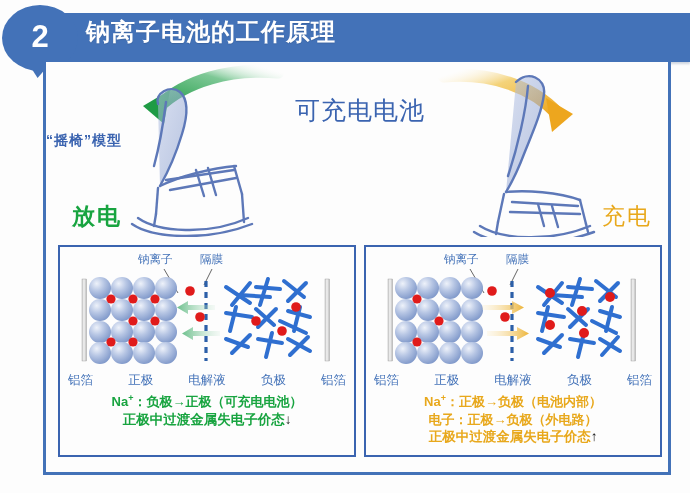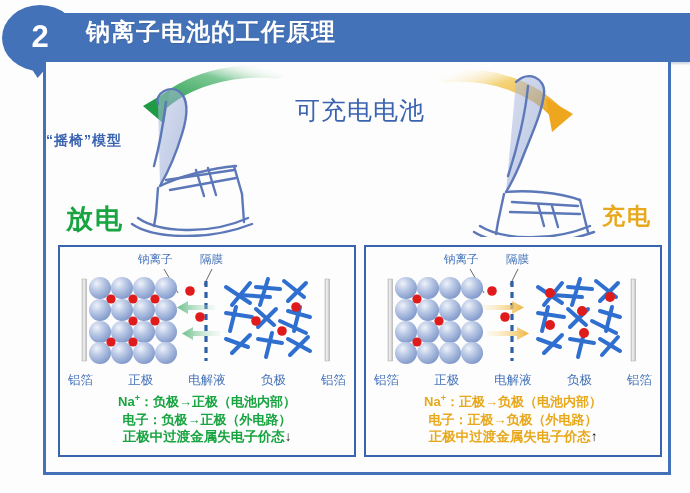--- a/index.html
+++ b/index.html
@@ -57,26 +57,26 @@
     color:#3b64b0; font-size:25px; font-weight:normal; letter-spacing:1px;
     width:628px;
   }
   .center-sub {
     position:absolute; left:0; right:0; top:70px; text-align:left;
     color:#3b64b0; font-size:14px; font-weight:bold; letter-spacing:1px;
     width:628px;
   }
 
   .label-discharge {
-    position:absolute; left:20px; top:139px;
-    color:#18a440; font-size:27px; font-weight:bold; letter-spacing:2px;
+    position:absolute; left:26px; top:139px;
+    color:#18a440; font-size:23px; font-weight:bold; letter-spacing:2px;
   }
   .label-charge {
     position:absolute; right:22px; top:139px;
-    color:#e8a81c; font-size:23px; font-weight:bold; letter-spacing:2px;
+    color:#e8a81c; font-size:23px; font-weight:normal; letter-spacing:2px;
   }
 
   
   .panels {
     position:absolute; left:0; top:183px; width:628px; height:222px;
     display:flex; justify-content:space-between; padding:0 12px;
   }
   .panel {
     width:298px; height:212px;
     border:2px solid #3b64b0; background:#fdfdfd;
@@ -285,24 +285,21 @@
         <div class="legend-row">
           <span>铝箔</span>
           <span>正极</span>
           <span>电解液</span>
           <span>负极</span>
           <span>铝箔</span>
         </div>
 
         <div class="eqs green">
           <div class="eq">
-            <span>Na</span><sup>+</sup><span>：负极→正极（电池内部）</span>
-          </div>
-          <div class="eq">
-            <span>电子：负极→正极（外电路）</span>
+            <span>Na</span><sup>+</sup><span>：负极→正极（可充电电池）</span>
           </div>
           <div class="eq eq-last">
             <span>正极中过渡金属失电子价态</span><span class="arrow-mark">↓</span>
           </div>
         </div>
       </div>
 
       <div class="panel">
 
         <svg class="panel-diagram" viewBox="0 0 294 135">

